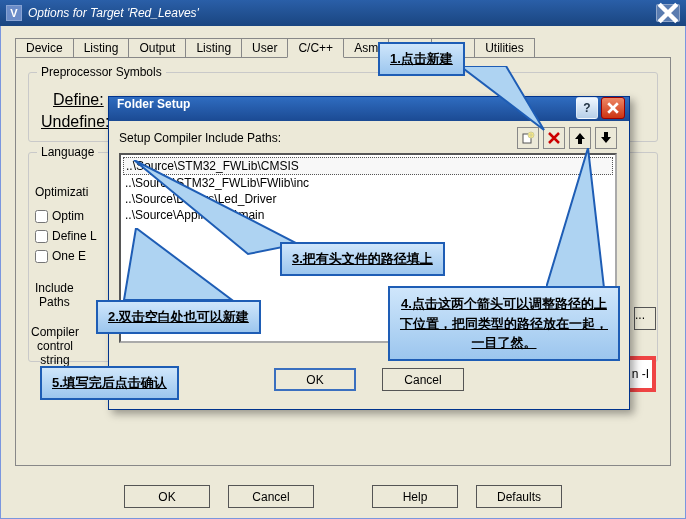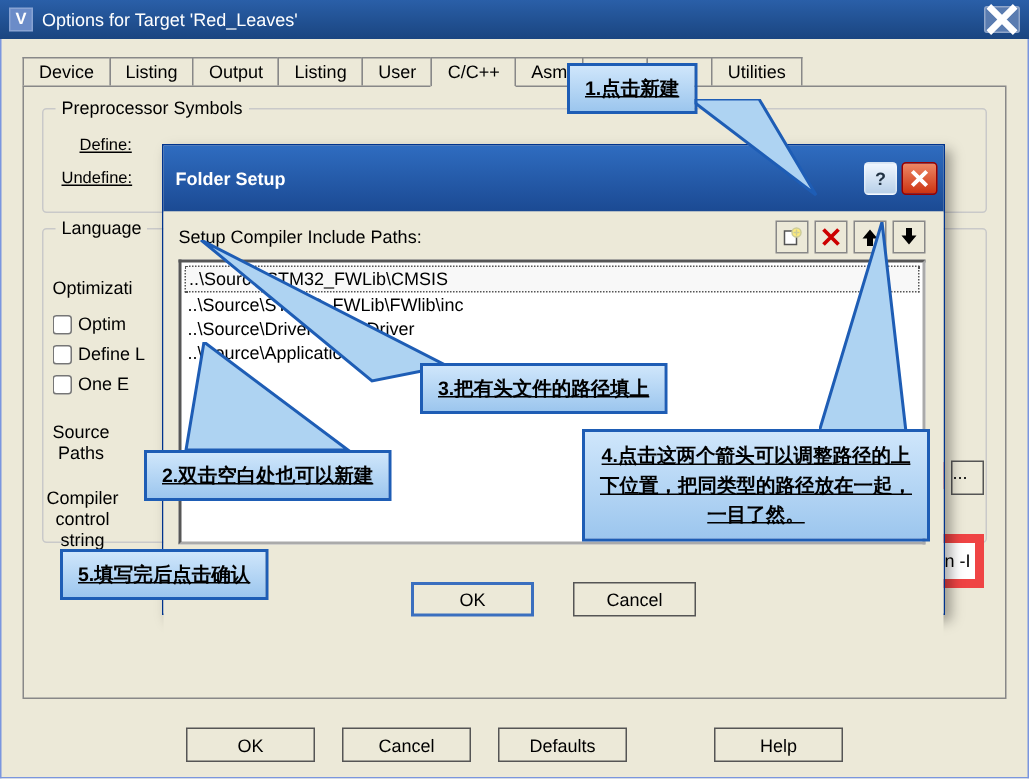--- a/index.html
+++ b/index.html
@@ -1,50 +1,50 @@
 <!DOCTYPE html>
 <html><head>
 <meta charset="utf-8">
 <style>
 * { box-sizing: border-box; margin: 0; padding: 0; font-family: Tahoma, "Microsoft YaHei", sans-serif; }
 body { background: #fff; width: 686px; height: 519px; position: relative; overflow: hidden; font-size: 12px; }
 
 
 .main-titlebar { background: linear-gradient(#2a5fa8,#1a4580); height: 26px; display: flex; align-items: center; padding: 0 6px; color: #fff; }
 .main-titlebar .icon-box { width:16px;height:16px;background:#6b8cc8;display:flex;align-items:center;justify-content:center;margin-right:6px;font-weight:bold;font-size:11px;color:#fff;border:1px solid #fff3; }
-.main-titlebar .title { flex:1; font-size:12px; }
+.main-titlebar .title { flex:1; font-size:12px;font-style:italic; }
 .main-close { width:24px;height:18px;background:#5a7cb0;border:1px solid #fff5; display:flex;align-items:center;justify-content:center;color:#fff;font-size:14px;font-weight:bold;border-radius:2px; }
 
 
 .main-body { background:#ece9d8; height: calc(519px - 26px); position: relative; border:1px solid #7a96df; border-top:none; }
 
 
 .tabstrip { position:absolute; top:12px; left:14px; right:26px; display:flex; }
 .tab { border:1px solid #888; border-bottom:none; background:#ece9d8; padding:3px 10px 3px; font-size:12px; margin-right:-1px; position:relative; height:20px; line-height:13px; }
 .tab.active { background:#ece9d8; z-index:2; border-bottom:1px solid #ece9d8; margin-bottom:-1px; padding-bottom:4px; }
 .tab-panel { position:absolute; top:31px; left:14px; right:14px; bottom:52px; border:1px solid #888; background:#ece9d8; }
 
 
 .fs { position:absolute; border:1px solid #c9c9c9; border-radius:3px; padding:10px 8px 8px; }
 .fs-title { position:absolute; top:-8px; left:8px; background:#ece9d8; padding:0 4px; font-size:12px; }
 .preproc { top:14px; left:12px; right:12px; height:70px; }
-.lbl { font-size:11px; text-decoration:underline; position:absolute;text-align:right; }
+.lbl { font-size:16px; text-decoration:underline; position:absolute;text-align:right; }
 .lang { top:94px; left:12px; right:12px; height:210px; }
 
 .row-lbl { position:absolute; font-size:12px; }
 .cb { position:absolute; display:flex; align-items:center; gap:4px; }
 .cb input { width:13px;height:13px; }
 
 
 .btnbar-main { position:absolute; left:0; right:0; bottom:10px; display:flex; justify-content:center; gap:18px; }
 .btn { min-width:86px; height:23px; background:#ece9d8; border:1px solid #555; font-size:12px; padding:0 8px; cursor:default; }
 
 
 .dialog { position:absolute; left:108px; top:96px; width:522px; height:314px; box-shadow:4px 4px 8px rgba(0,0,0,.35); z-index:10; border:1px solid #00338d; }
-.dlg-titlebar { height:44px; background:linear-gradient(#2f6cc0,#1b4a93); display:flex; align-items:center; padding:0 4px 0 8px; color:#fff; }
+.dlg-titlebar { height:24px; background:linear-gradient(#2f6cc0,#1b4a93); display:flex; align-items:flex-start; padding:0 4px 0 8px; color:#fff; }
 .dlg-titlebar .t { flex:1; font-weight:bold; font-size:12px; }
 .dlg-help { width:22px;height:22px;background:linear-gradient(#f0f7ff,#b7cfe8);border:1px solid #fff6; border-radius:3px; margin-right:3px; display:flex;align-items:center;justify-content:center; color:#234; font-weight:bold;}
 .dlg-close { width:24px;height:22px;background:linear-gradient(#e86,#c31);border:1px solid #900; border-radius:3px; display:flex;align-items:center;justify-content:center; }
 .dlg-close svg { width:12px;height:12px; }
 .dlg-body { background:#ece9d8; height:calc(100% - 28px); position:relative; }
 .dlg-label { position:absolute; top:10px; left:10px; font-size:12px; }
 .tool-row { position:absolute; top:6px; right:12px; display:flex; gap:4px; }
 .toolbtn { width:22px;height:22px; background:#ece9d8; border:1px solid #888; display:flex;align-items:center;justify-content:center; }
 .toolbtn svg { width:14px;height:14px; }
 
@@ -52,21 +52,21 @@
 .paths-box .row { padding:1px 2px; white-space:nowrap; }
 .paths-box .row.selected { border:1px dotted #555; background:#f8f8f8; }
 
 .dlg-btnbar { position:absolute; bottom:14px; left:0; right:0; display:flex; justify-content:center; gap:26px; }
 .dlg-btnbar .btn { min-width:82px; }
 
 
 .callout { position:absolute; background:linear-gradient(#cfe6fb,#9cc6ee); border:2px solid #1e5db5; padding:6px 10px; font-size:13px; font-weight:bold; color:#000; z-index:50;text-decoration:underline; }
 .pointer { position:absolute; z-index:40; }
 .pointer polygon { fill:#aed3f2; stroke:#1e5db5; stroke-width:2; }
-.edit-sliver { position:absolute; background:#fff; border:6px solid #ef4444; }
+.edit-sliver { position:absolute; background:#fff; border:4px solid #ef4444; }
 .watermark { position:absolute; color:#c8c8c8; font-size:15px; letter-spacing:1px; z-index:5; font-family:monospace; }
 </style>
 </head>
 <body>
 
 <div class="main-titlebar">
   <span class="icon-box">V</span>
   <span class="title">Options for Target 'Red_Leaves'</span>
   <div class="main-close">
     <svg viewBox="0 0 10 10">
@@ -106,39 +106,39 @@
           <span>Optim</span>
         </label>
       <label class="cb" style="top:76px; left:6px;">
           <input type="checkbox" style="">
           <span>Define L</span>
         </label>
       <label class="cb" style="top:96px; left:6px;">
           <input type="checkbox" style="">
           <span>One E</span>
         </label>
-      <span class="row-lbl" style="top:128px; left:6px; white-space:pre; text-align:center;">Source
+      <span class="row-lbl" style="top:128px; left:6px; white-space:pre; text-align:center;">Include
 Paths</span>
       <span class="row-lbl" style="top:172px; left:2px; white-space:pre; text-align:center;">Compiler
 control
 string</span>
     </div>
 
     <div class="edit-sliver" style="top:250px; right:40px; width:8px; height:18px;"></div>
     <div class="btn" style="position:absolute; top:249px; right:14px; min-width:22px; width:22px; padding:0;">...</div>
     <div class="edit-sliver" style="top:298px; right:14px; width:34px; height:36px; display:flex;align-items:center;justify-content:flex-end;padding-right:3px;">
         <span>n -I</span>
       </div>
   </div>
 
   <div class="btnbar-main">
     <button class="btn">OK</button>
     <button class="btn">Cancel</button>
+    <button class="btn" style="margin-left:40px;">Help</button>
     <button class="btn">Defaults</button>
-    <button class="btn" style="margin-left:40px;">Help</button>
   </div>
 </div>
 
 <div class="watermark" style="top:266px; left:210px;">https://     .            20314</div>
 
 <div class="dialog">
   <div class="dlg-titlebar">
     <span class="t">Folder Setup</span>
     <div class="dlg-help">
         <span>?</span>

